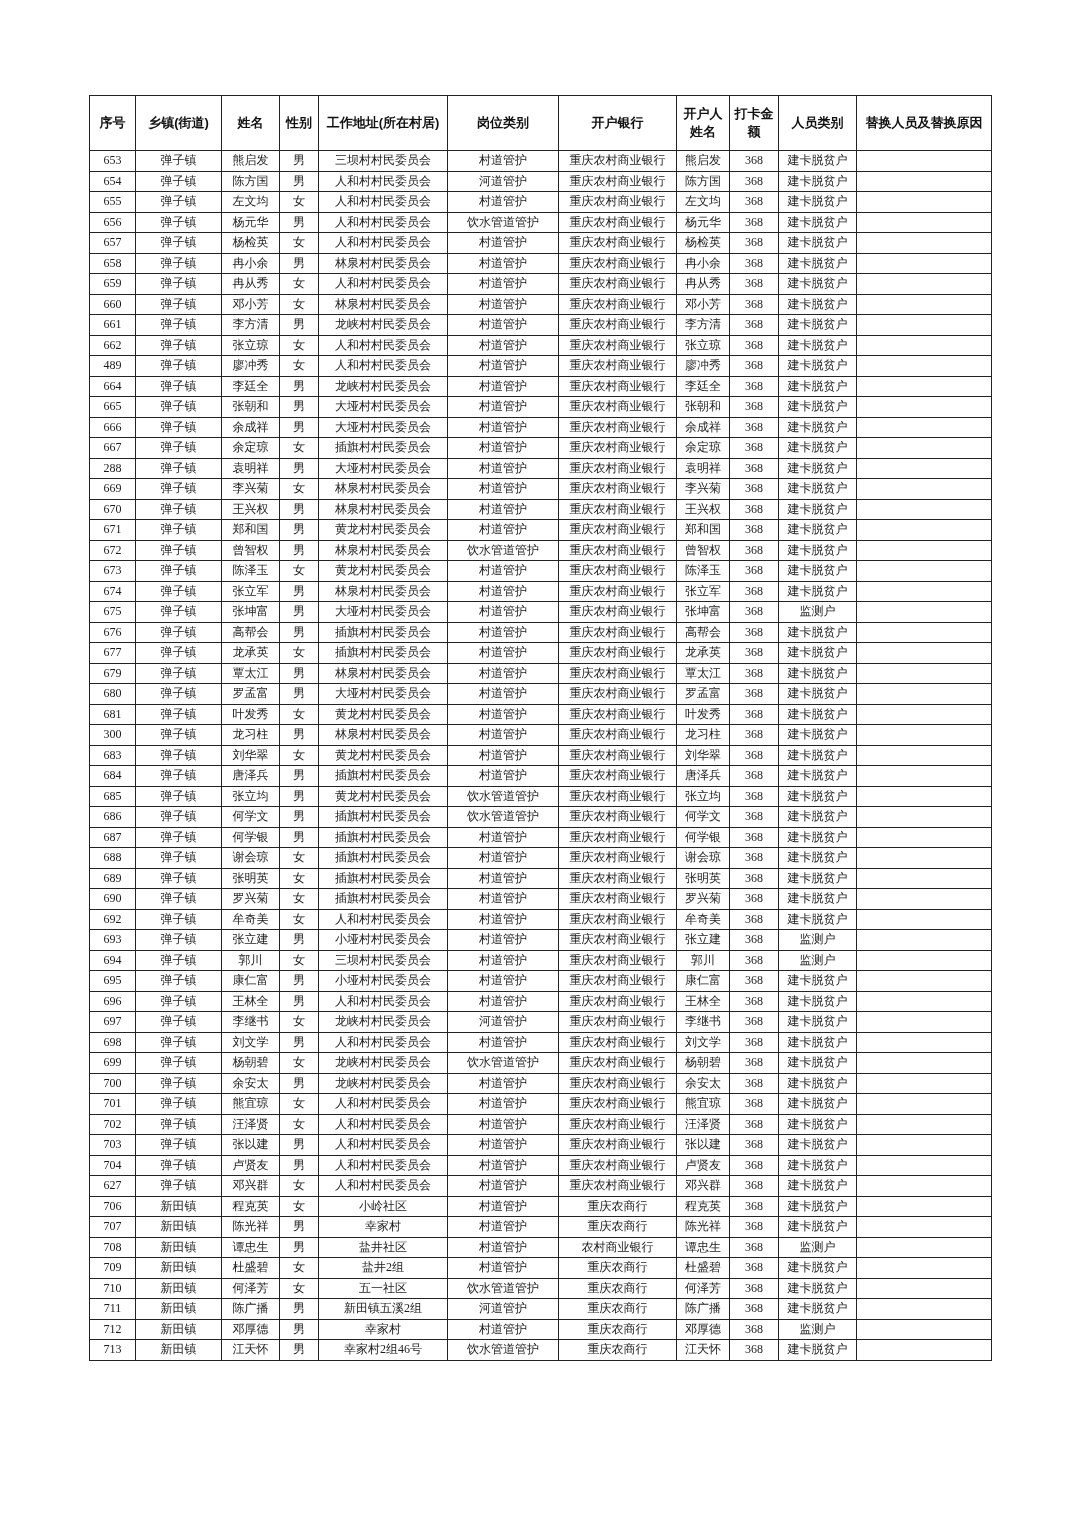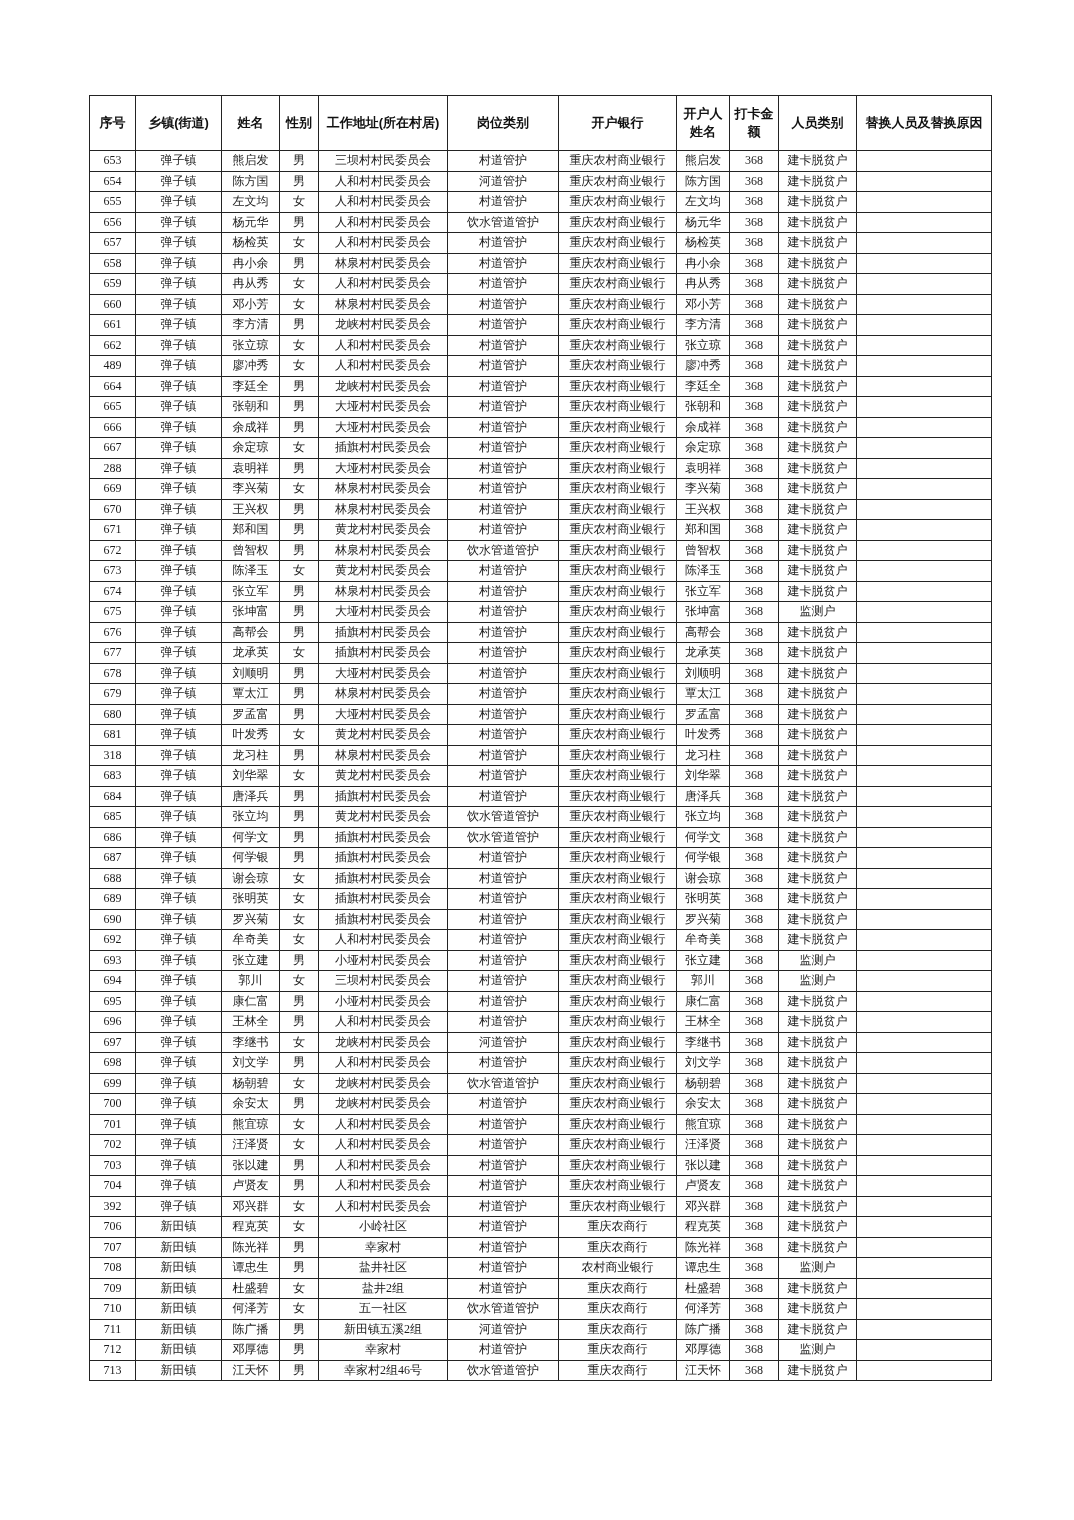--- a/index.html
+++ b/index.html
@@ -404,73 +404,60 @@
           <td>女</td>
           <td>插旗村村民委员会</td>
           <td>村道管护</td>
           <td>重庆农村商业银行</td>
           <td>龙承英</td>
           <td>368</td>
           <td>建卡脱贫户</td>
           <td></td>
         </tr>
         <tr>
-          <td>678</td>
-          <td>弹子镇</td>
-          <td>刘顺明</td>
+          <td>679</td>
+          <td>弹子镇</td>
+          <td>覃太江</td>
+          <td>男</td>
+          <td>林泉村村民委员会</td>
+          <td>村道管护</td>
+          <td>重庆农村商业银行</td>
+          <td>覃太江</td>
+          <td>368</td>
+          <td>建卡脱贫户</td>
+          <td></td>
+        </tr>
+        <tr>
+          <td>680</td>
+          <td>弹子镇</td>
+          <td>罗孟富</td>
           <td>男</td>
           <td>大垭村村民委员会</td>
           <td>村道管护</td>
           <td>重庆农村商业银行</td>
-          <td>刘顺明</td>
-          <td>368</td>
-          <td>建卡脱贫户</td>
-          <td></td>
-        </tr>
-        <tr>
-          <td>679</td>
-          <td>弹子镇</td>
-          <td>覃太江</td>
-          <td>男</td>
-          <td>林泉村村民委员会</td>
-          <td>村道管护</td>
-          <td>重庆农村商业银行</td>
-          <td>覃太江</td>
-          <td>368</td>
-          <td>建卡脱贫户</td>
-          <td></td>
-        </tr>
-        <tr>
-          <td>680</td>
-          <td>弹子镇</td>
           <td>罗孟富</td>
-          <td>男</td>
-          <td>大垭村村民委员会</td>
-          <td>村道管护</td>
-          <td>重庆农村商业银行</td>
-          <td>罗孟富</td>
           <td>368</td>
           <td>建卡脱贫户</td>
           <td></td>
         </tr>
         <tr>
           <td>681</td>
           <td>弹子镇</td>
           <td>叶发秀</td>
           <td>女</td>
           <td>黄龙村村民委员会</td>
           <td>村道管护</td>
           <td>重庆农村商业银行</td>
           <td>叶发秀</td>
           <td>368</td>
           <td>建卡脱贫户</td>
           <td></td>
         </tr>
         <tr>
-          <td>318</td>
+          <td>300</td>
           <td>弹子镇</td>
           <td>龙习柱</td>
           <td>男</td>
           <td>林泉村村民委员会</td>
           <td>村道管护</td>
           <td>重庆农村商业银行</td>
           <td>龙习柱</td>
           <td>368</td>
           <td>建卡脱贫户</td>
           <td></td>
@@ -742,21 +729,21 @@
           <td>男</td>
           <td>人和村村民委员会</td>
           <td>村道管护</td>
           <td>重庆农村商业银行</td>
           <td>卢贤友</td>
           <td>368</td>
           <td>建卡脱贫户</td>
           <td></td>
         </tr>
         <tr>
-          <td>392</td>
+          <td>627</td>
           <td>弹子镇</td>
           <td>邓兴群</td>
           <td>女</td>
           <td>人和村村民委员会</td>
           <td>村道管护</td>
           <td>重庆农村商业银行</td>
           <td>邓兴群</td>
           <td>368</td>
           <td>建卡脱贫户</td>
           <td></td>

